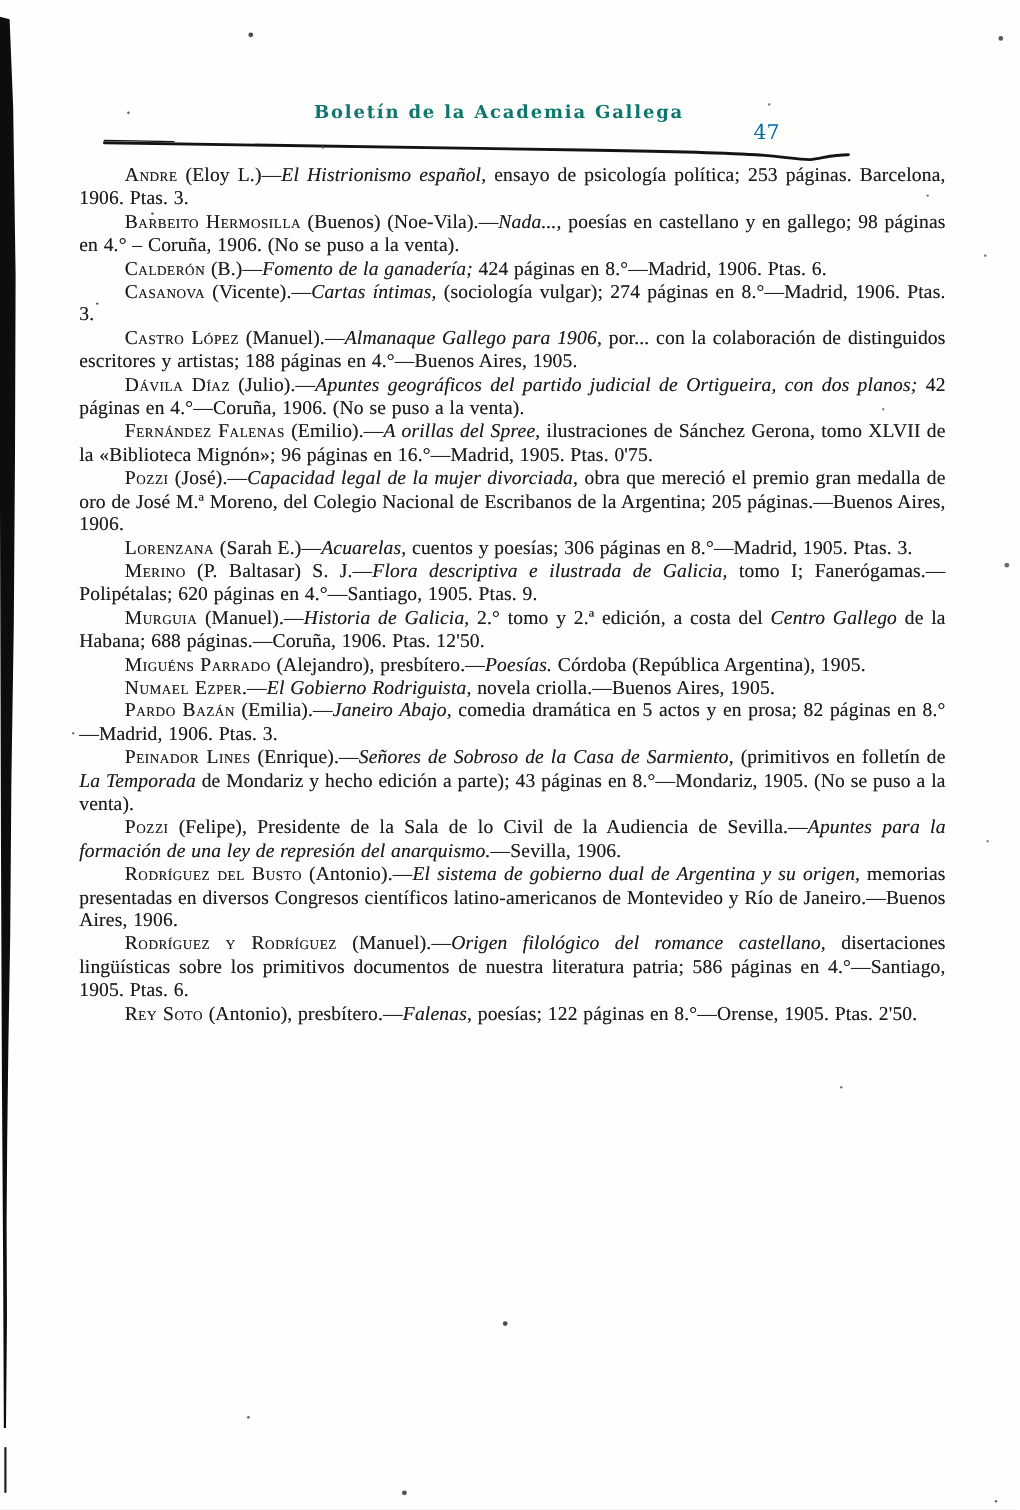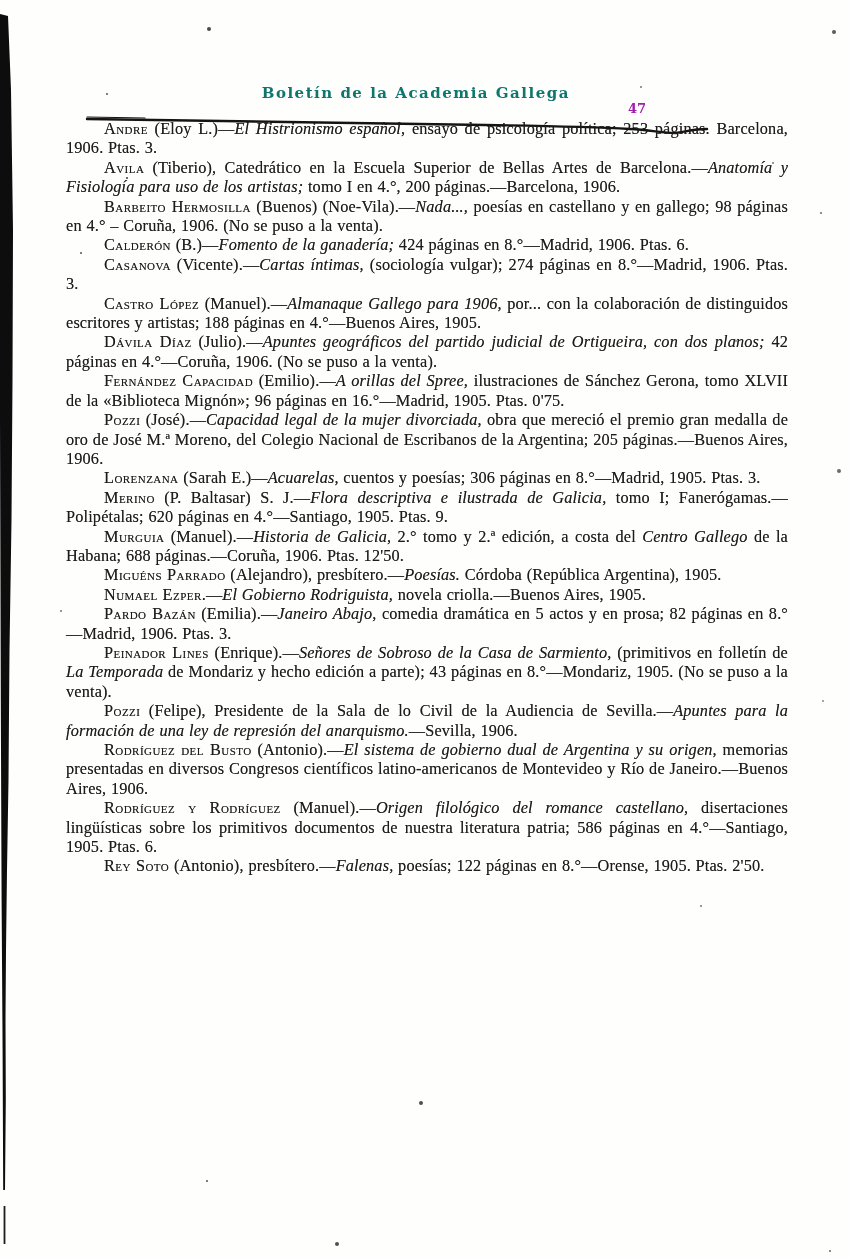--- a/index.html
+++ b/index.html
@@ -11,26 +11,26 @@
   
   .spine { position:absolute; left:0; top:0; }
   
   .header-title {
     position:absolute; left:150px; top:84px; width:420px;
     text-align:right; font-family:"DejaVu Serif", serif;
     font-weight:bold; font-size:15px; letter-spacing:1.5px; color:#0f766e;
   }
   .page-number {
     position:absolute; left:628px; top:101px; width:50px;
-    font-family:"DejaVu Serif", serif; font-weight:bold; font-size:13px; color:#a21caf;
+    font-family:"DejaVu Serif", serif; font-weight:normal; font-size:17px; color:#0369a1;
   }
   .rule { position:absolute; left:85px; top:112px; }
   
   .body {
-    position:absolute; left:66px; top:119px; width:722px;
+    position:absolute; left:66px; top:136px; width:722px;
     font-size:16.3px; line-height:19.4px; text-align:justify;
     letter-spacing:0.15px; word-spacing:0.5px;
     text-shadow:0 0 0.4px rgba(20,18,16,0.55);
   }
   .entry { margin:0; text-indent:38px; }
   .sc { font-variant:small-caps; letter-spacing:0.45px; }
   .it { font-style:italic; }
   
   .specks {
     position:absolute; left:0; top:0; width:2px; height:2px; border-radius:50%;
@@ -69,27 +69,26 @@
   <div class="header-title">Boletín de la Academia Gallega</div>
   <div class="page-number">47</div>
 
   <svg class="rule" width="628" height="24" viewBox="0 0 628 24" aria-hidden="true">
     <path d="M2,7 C120,9 260,11 400,13 C470,14 510,15 545,17 C565,18 578,21 590,21 C600,20 608,17 622,17" fill="none" stroke="#161412" stroke-width="2.4" stroke-linecap="round"></path>
     <path d="M2,5 L60,6" fill="none" stroke="#161412" stroke-width="1.2" stroke-linecap="round"></path>
   </svg>
 
   <div class="body">
       <p class="entry"><span class="sc">Andre</span><span> (Eloy L.)—</span><span class="it">El Histrionismo español,</span><span> ensayo de psicología política; 253 páginas. Barcelona, 1906. Ptas. 3.</span></p>
-      <p class="entry"><span class="sc">Avila</span><span> (Tiberio), Catedrático en la Escuela Superior de Bellas Artes de Barcelona.—</span><span class="it">Anatomía y Fisiología para uso de los artistas;</span><span> tomo I en 4.°, 200 páginas.—Barcelona, 1906.</span></p>
       <p class="entry"><span class="sc">Barbeito Hermosilla</span><span> (Buenos) (Noe-Vila).—</span><span class="it">Nada...,</span><span> poesías en castellano y en gallego; 98 páginas en 4.° – Coruña, 1906. (No se puso a la venta).</span></p>
       <p class="entry"><span class="sc">Calderón</span><span> (B.)—</span><span class="it">Fomento de la ganadería;</span><span> 424 páginas en 8.°—Madrid, 1906. Ptas. 6.</span></p>
       <p class="entry"><span class="sc">Casanova</span><span> (Vicente).—</span><span class="it">Cartas íntimas,</span><span> (sociología vulgar); 274 páginas en 8.°—Madrid, 1906. Ptas. 3.</span></p>
       <p class="entry"><span class="sc">Castro López</span><span> (Manuel).—</span><span class="it">Almanaque Gallego para 1906,</span><span> por... con la colaboración de distinguidos escritores y artistas; 188 páginas en 4.°—Buenos Aires, 1905.</span></p>
       <p class="entry"><span class="sc">Dávila Díaz</span><span> (Julio).—</span><span class="it">Apuntes geográficos del partido judicial de Ortigueira, con dos planos;</span><span> 42 páginas en 4.°—Coruña, 1906. (No se puso a la venta).</span></p>
-      <p class="entry"><span class="sc">Fernández Capacidad</span><span> (Emilio).—</span><span class="it">A orillas del Spree,</span><span> ilustraciones de Sánchez Gerona, tomo XLVII de la «Biblioteca Mignón»; 96 páginas en 16.°—Madrid, 1905. Ptas. 0'75.</span></p>
+      <p class="entry"><span class="sc">Fernández Falenas</span><span> (Emilio).—</span><span class="it">A orillas del Spree,</span><span> ilustraciones de Sánchez Gerona, tomo XLVII de la «Biblioteca Mignón»; 96 páginas en 16.°—Madrid, 1905. Ptas. 0'75.</span></p>
       <p class="entry"><span class="sc">Pozzi</span><span> (José).—</span><span class="it">Capacidad legal de la mujer divorciada,</span><span> obra que mereció el premio gran medalla de oro de José M.ª Moreno, del Colegio Nacional de Escribanos de la Argentina; 205 páginas.—Buenos Aires, 1906.</span></p>
       <p class="entry"><span class="sc">Lorenzana</span><span> (Sarah E.)—</span><span class="it">Acuarelas,</span><span> cuentos y poesías; 306 páginas en 8.°—Madrid, 1905. Ptas. 3.</span></p>
       <p class="entry"><span class="sc">Merino</span><span> (P. Baltasar) S. J.—</span><span class="it">Flora descriptiva e ilustrada de Galicia,</span><span> tomo I; Fanerógamas.—Polipétalas; 620 páginas en 4.°—Santiago, 1905. Ptas. 9.</span></p>
       <p class="entry"><span class="sc">Murguia</span><span> (Manuel).—</span><span class="it">Historia de Galicia,</span><span> 2.° tomo y 2.ª edición, a costa del </span><span class="it">Centro Gallego</span><span> de la Habana; 688 páginas.—Coruña, 1906. Ptas. 12'50.</span></p>
       <p class="entry"><span class="sc">Miguéns Parrado</span><span> (Alejandro), presbítero.—</span><span class="it">Poesías.</span><span> Córdoba (República Argentina), 1905.</span></p>
       <p class="entry"><span class="sc">Numael Ezper</span><span>.—</span><span class="it">El Gobierno Rodriguista,</span><span> novela criolla.—Buenos Aires, 1905.</span></p>
       <p class="entry"><span class="sc">Pardo Bazán</span><span> (Emilia).—</span><span class="it">Janeiro Abajo,</span><span> comedia dramática en 5 actos y en prosa; 82 páginas en 8.°—Madrid, 1906. Ptas. 3.</span></p>
       <p class="entry"><span class="sc">Peinador Lines</span><span> (Enrique).—</span><span class="it">Señores de Sobroso de la Casa de Sarmiento,</span><span> (primitivos en folletín de </span><span class="it">La Temporada</span><span> de Mondariz y hecho edición a parte); 43 páginas en 8.°—Mondariz, 1905. (No se puso a la venta).</span></p>
       <p class="entry"><span class="sc">Pozzi</span><span> (Felipe), Presidente de la Sala de lo Civil de la Audiencia de Sevilla.—</span><span class="it">Apuntes para la formación de una ley de represión del anarquismo.</span><span>—Sevilla, 1906.</span></p>
       <p class="entry"><span class="sc">Rodríguez del Busto</span><span> (Antonio).—</span><span class="it">El sistema de gobierno dual de Argentina y su origen,</span><span> memorias presentadas en diversos Congresos científicos latino-americanos de Montevideo y Río de Janeiro.—Buenos Aires, 1906.</span></p>

